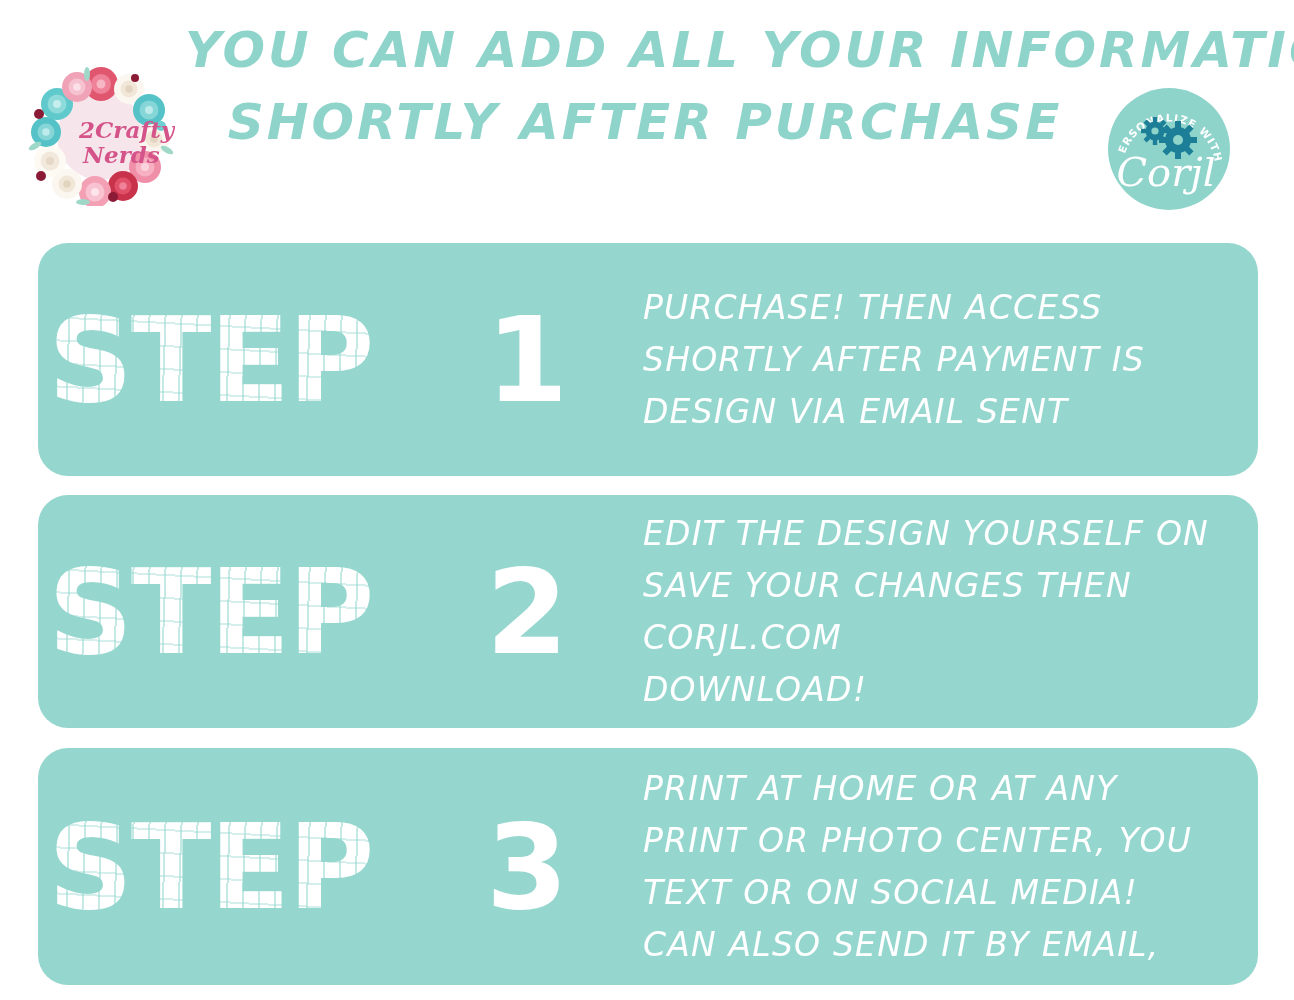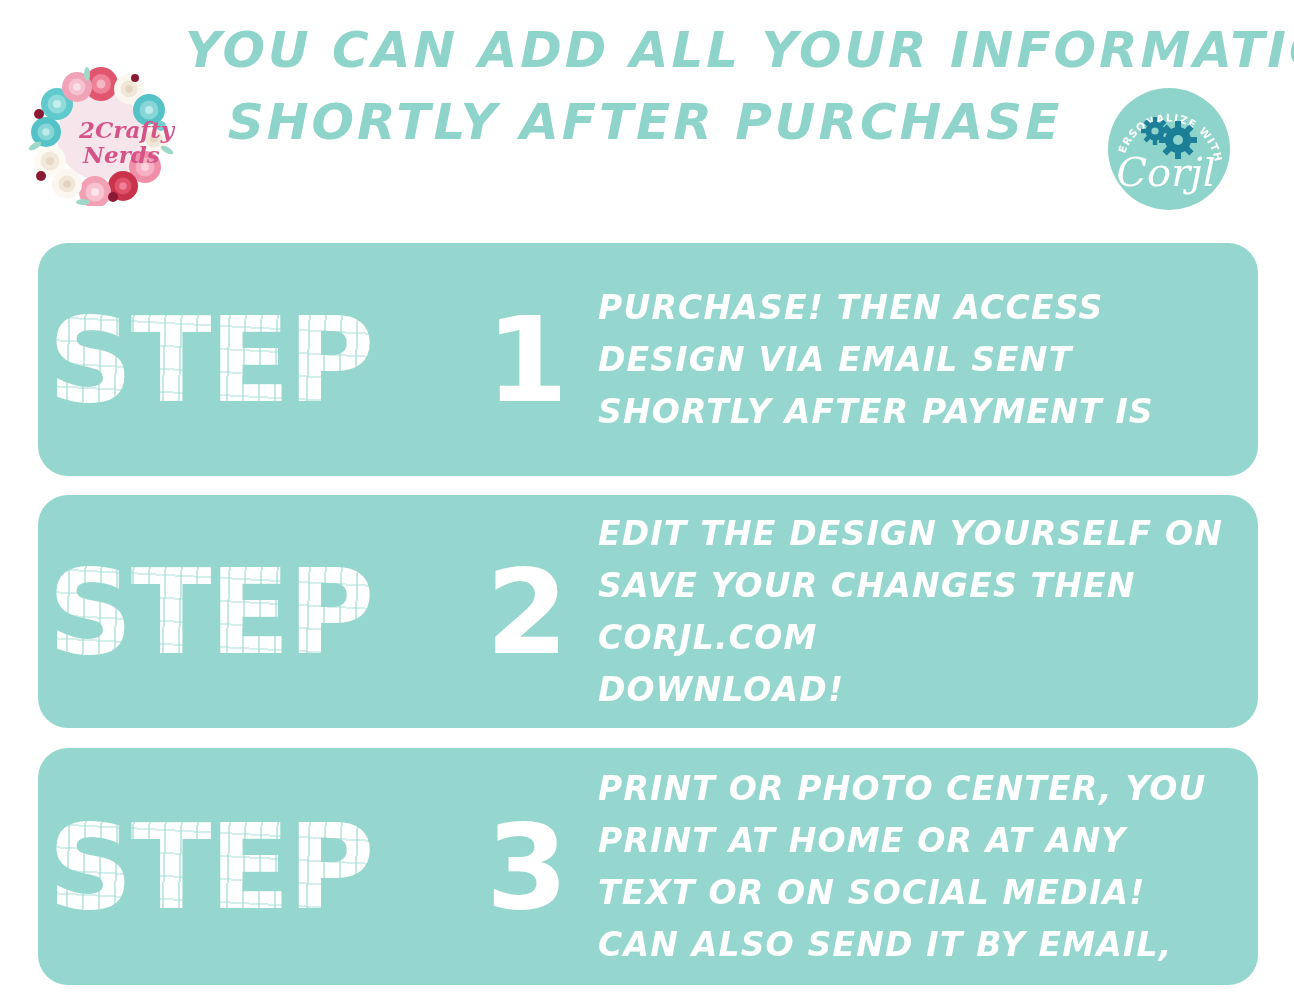--- a/index.html
+++ b/index.html
@@ -136,27 +136,28 @@
         rgba(149,215,207,0.40) 11px,
         rgba(149,215,207,0.0) 11px,
         rgba(149,215,207,0.0) 23px);
     mix-blend-mode: normal;
   }
 
   .step-body {
     flex: 1 1 auto;
     color: #ffffff;
     font-family: "DejaVu Sans", sans-serif;
-    font-weight: bold;
+    font-weight: normal;
     font-style: italic;
     font-size: 33px;
     line-height: 52px;
     letter-spacing: 1.2px;
     text-transform: uppercase;
     padding-right: 18px;
+    margin-left: 45px;
   }
   .step-body .bline { display: block; white-space: nowrap; }
 </style>
 </head>
 <body>
 
 <div class="header">
 
   <div class="logo">
     <svg width="148" height="140" viewBox="0 0 148 140" xmlns="http://www.w3.org/2000/svg">
@@ -286,22 +287,22 @@
       <span class="step-word">
         <span>STEP</span>
         <span class="grunge"></span>
       </span>
       <span class="step-num">
         <span>1</span>
       </span>
     </div>
     <div class="step-body">
       <span class="bline">PURCHASE! THEN ACCESS</span>
+      <span class="bline">SHORTLY AFTER PAYMENT IS</span>
       <span class="bline">DESIGN VIA EMAIL SENT</span>
-      <span class="bline">SHORTLY AFTER PAYMENT IS</span>
     </div>
   </div>
 
   <div class="step-panel step-2">
     <div class="step-label">
       <span class="step-word">
         <span>STEP</span>
         <span class="grunge"></span>
       </span>
       <span class="step-num">
@@ -320,19 +321,19 @@
     <div class="step-label">
       <span class="step-word">
         <span>STEP</span>
         <span class="grunge"></span>
       </span>
       <span class="step-num">
         <span>3</span>
       </span>
     </div>
     <div class="step-body">
+      <span class="bline">PRINT AT HOME OR AT ANY</span>
       <span class="bline">PRINT OR PHOTO CENTER, YOU</span>
-      <span class="bline">PRINT AT HOME OR AT ANY</span>
       <span class="bline">TEXT OR ON SOCIAL MEDIA!</span>
       <span class="bline">CAN ALSO SEND IT BY EMAIL,</span>
     </div>
   </div>
 </div>
 
 </body></html>

